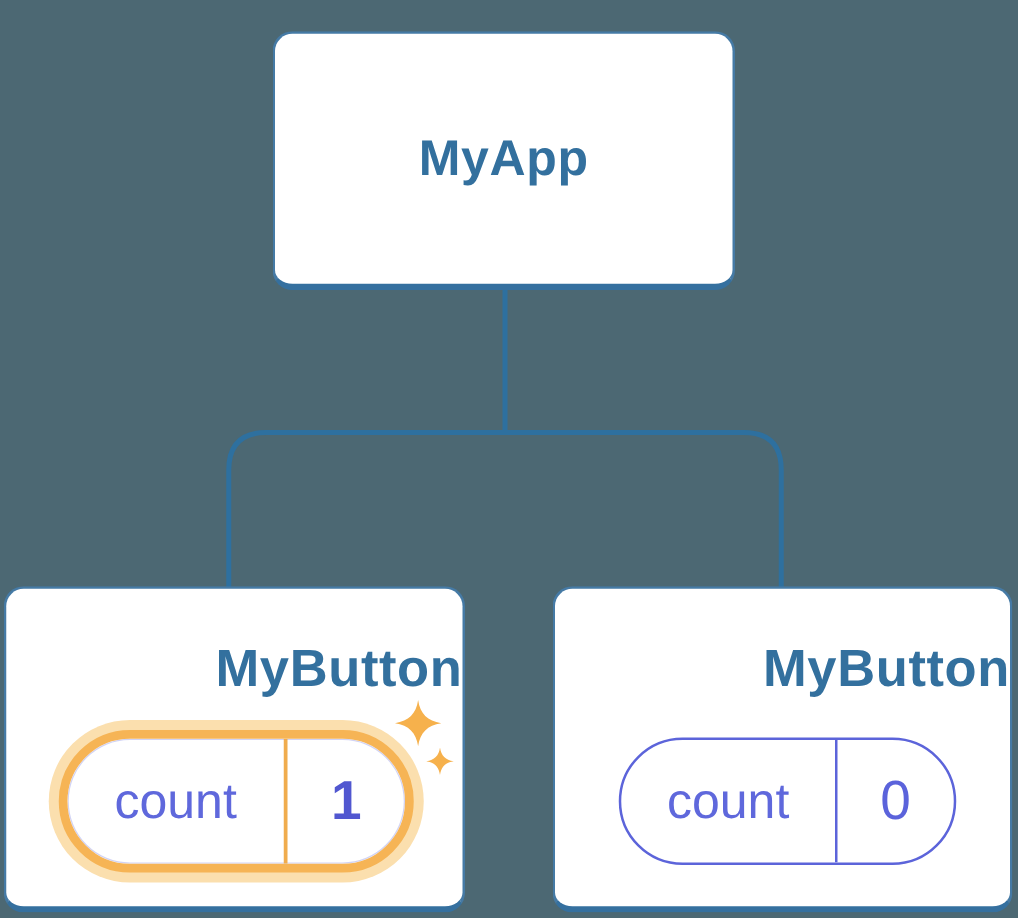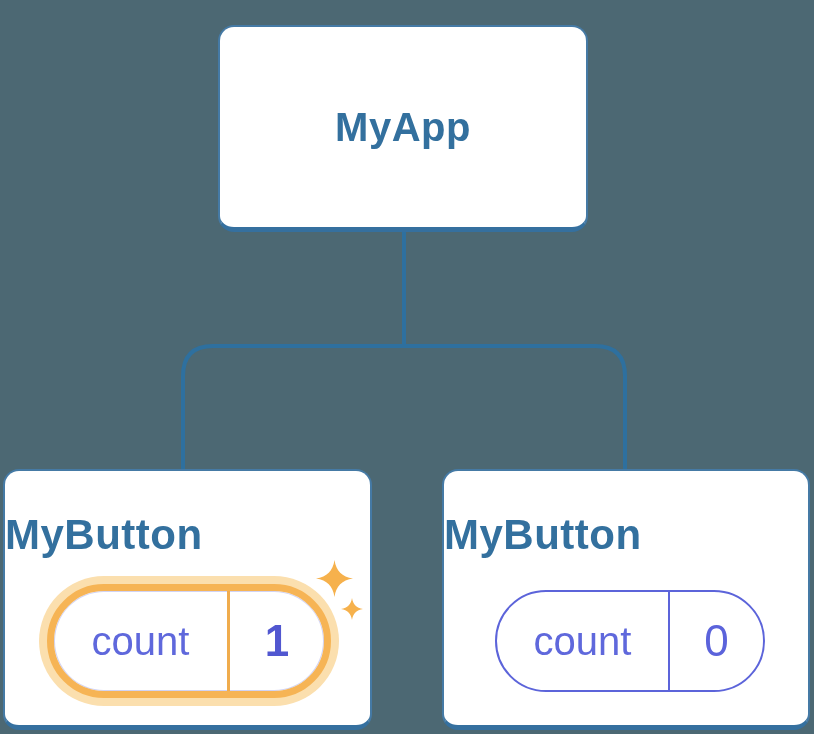--- a/index.html
+++ b/index.html
@@ -28,21 +28,21 @@
   .node-root{
     left:218px;top:5px;width:370px;height:207px;
     display:flex;align-items:center;justify-content:center;margin-top:20px;
   }
   .node-child-left{left:3px;top:469px;width:369px;height:261px;}
   .node-child-right{left:442px;top:469px;width:368px;height:261px;}
   .node-label{
     font-size:40px;font-weight:600;color:#33709e;letter-spacing:0.5px;
   }
   .child-label{
-    position:absolute;top:40px;left:0;right:0;text-align:left;
+    position:absolute;top:40px;left:0;right:0;text-align:right;
     font-size:42px;font-weight:600;color:#33709e;letter-spacing:0.5px;
   }
   
   .pill-halo{
     position:absolute;left:34px;top:105px;width:300px;height:130px;
     border-radius:999px;background:#fbdfae;box-sizing:border-box;
   }
   .pill-hl{
     position:absolute;inset:8px;border-radius:999px;background:#ffffff;
     border:7px solid #f6b455;

